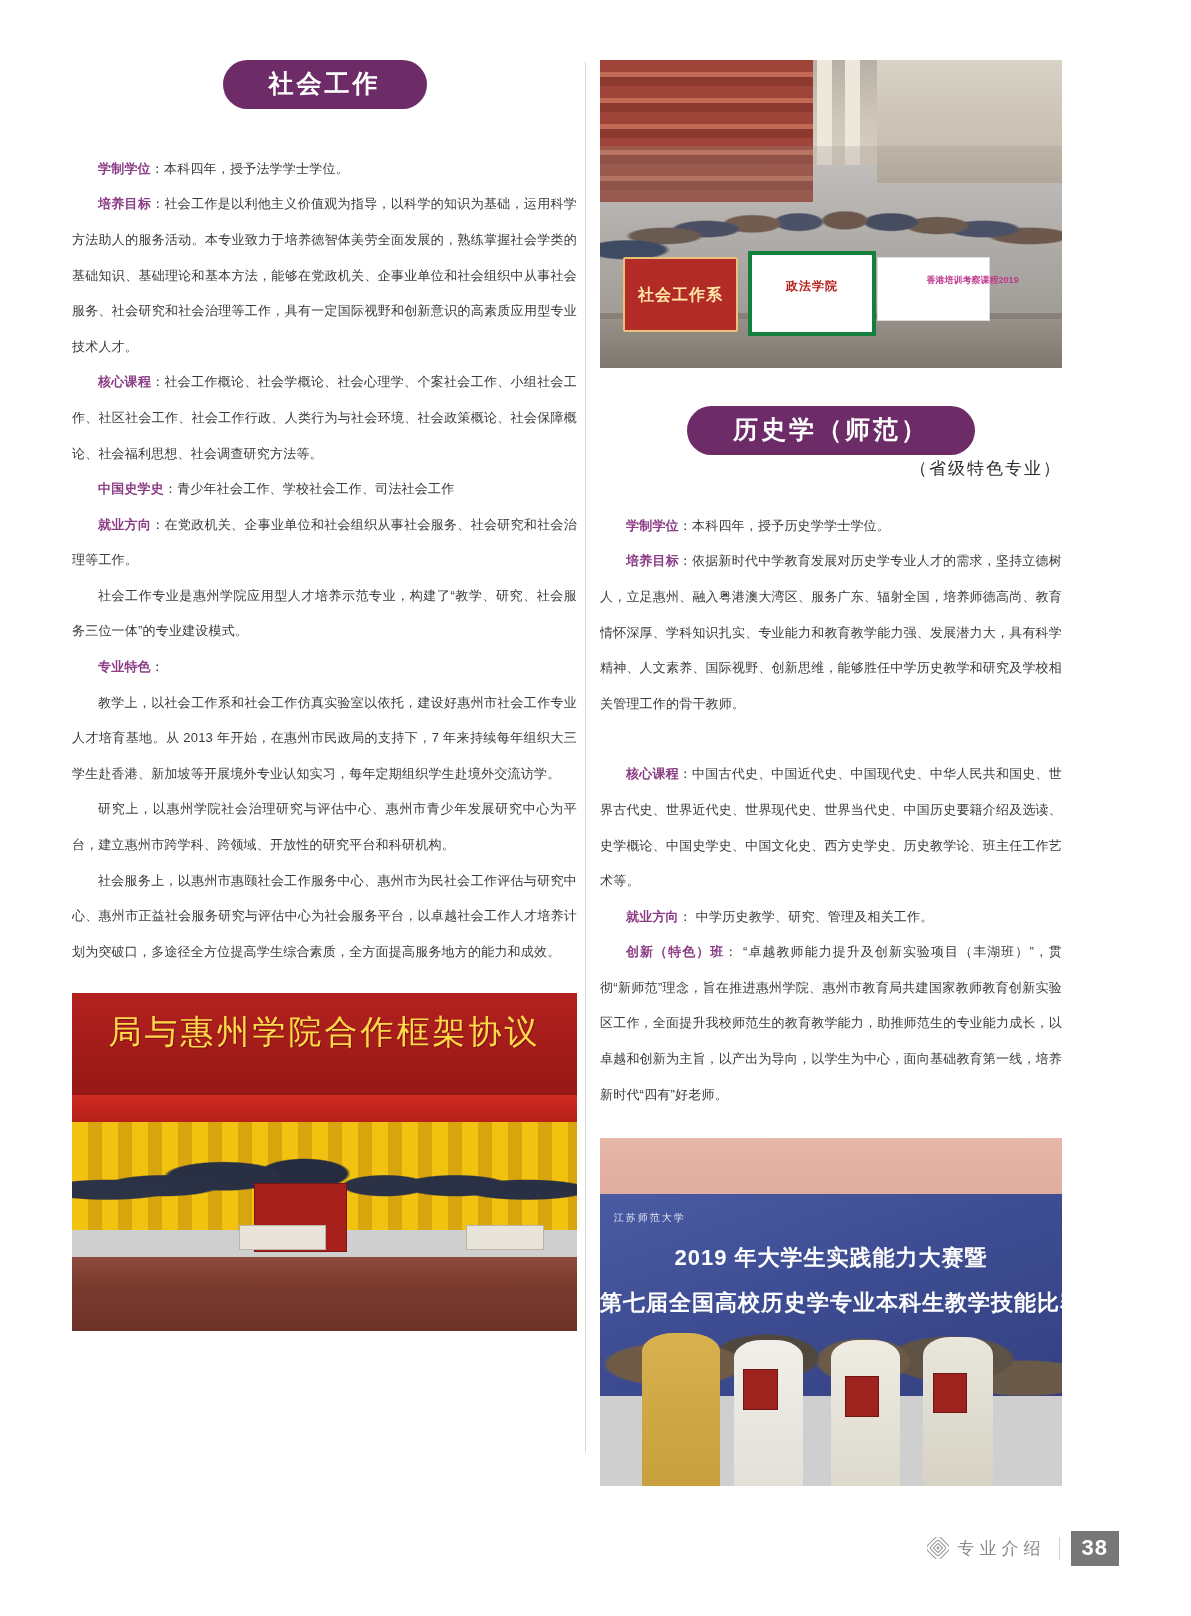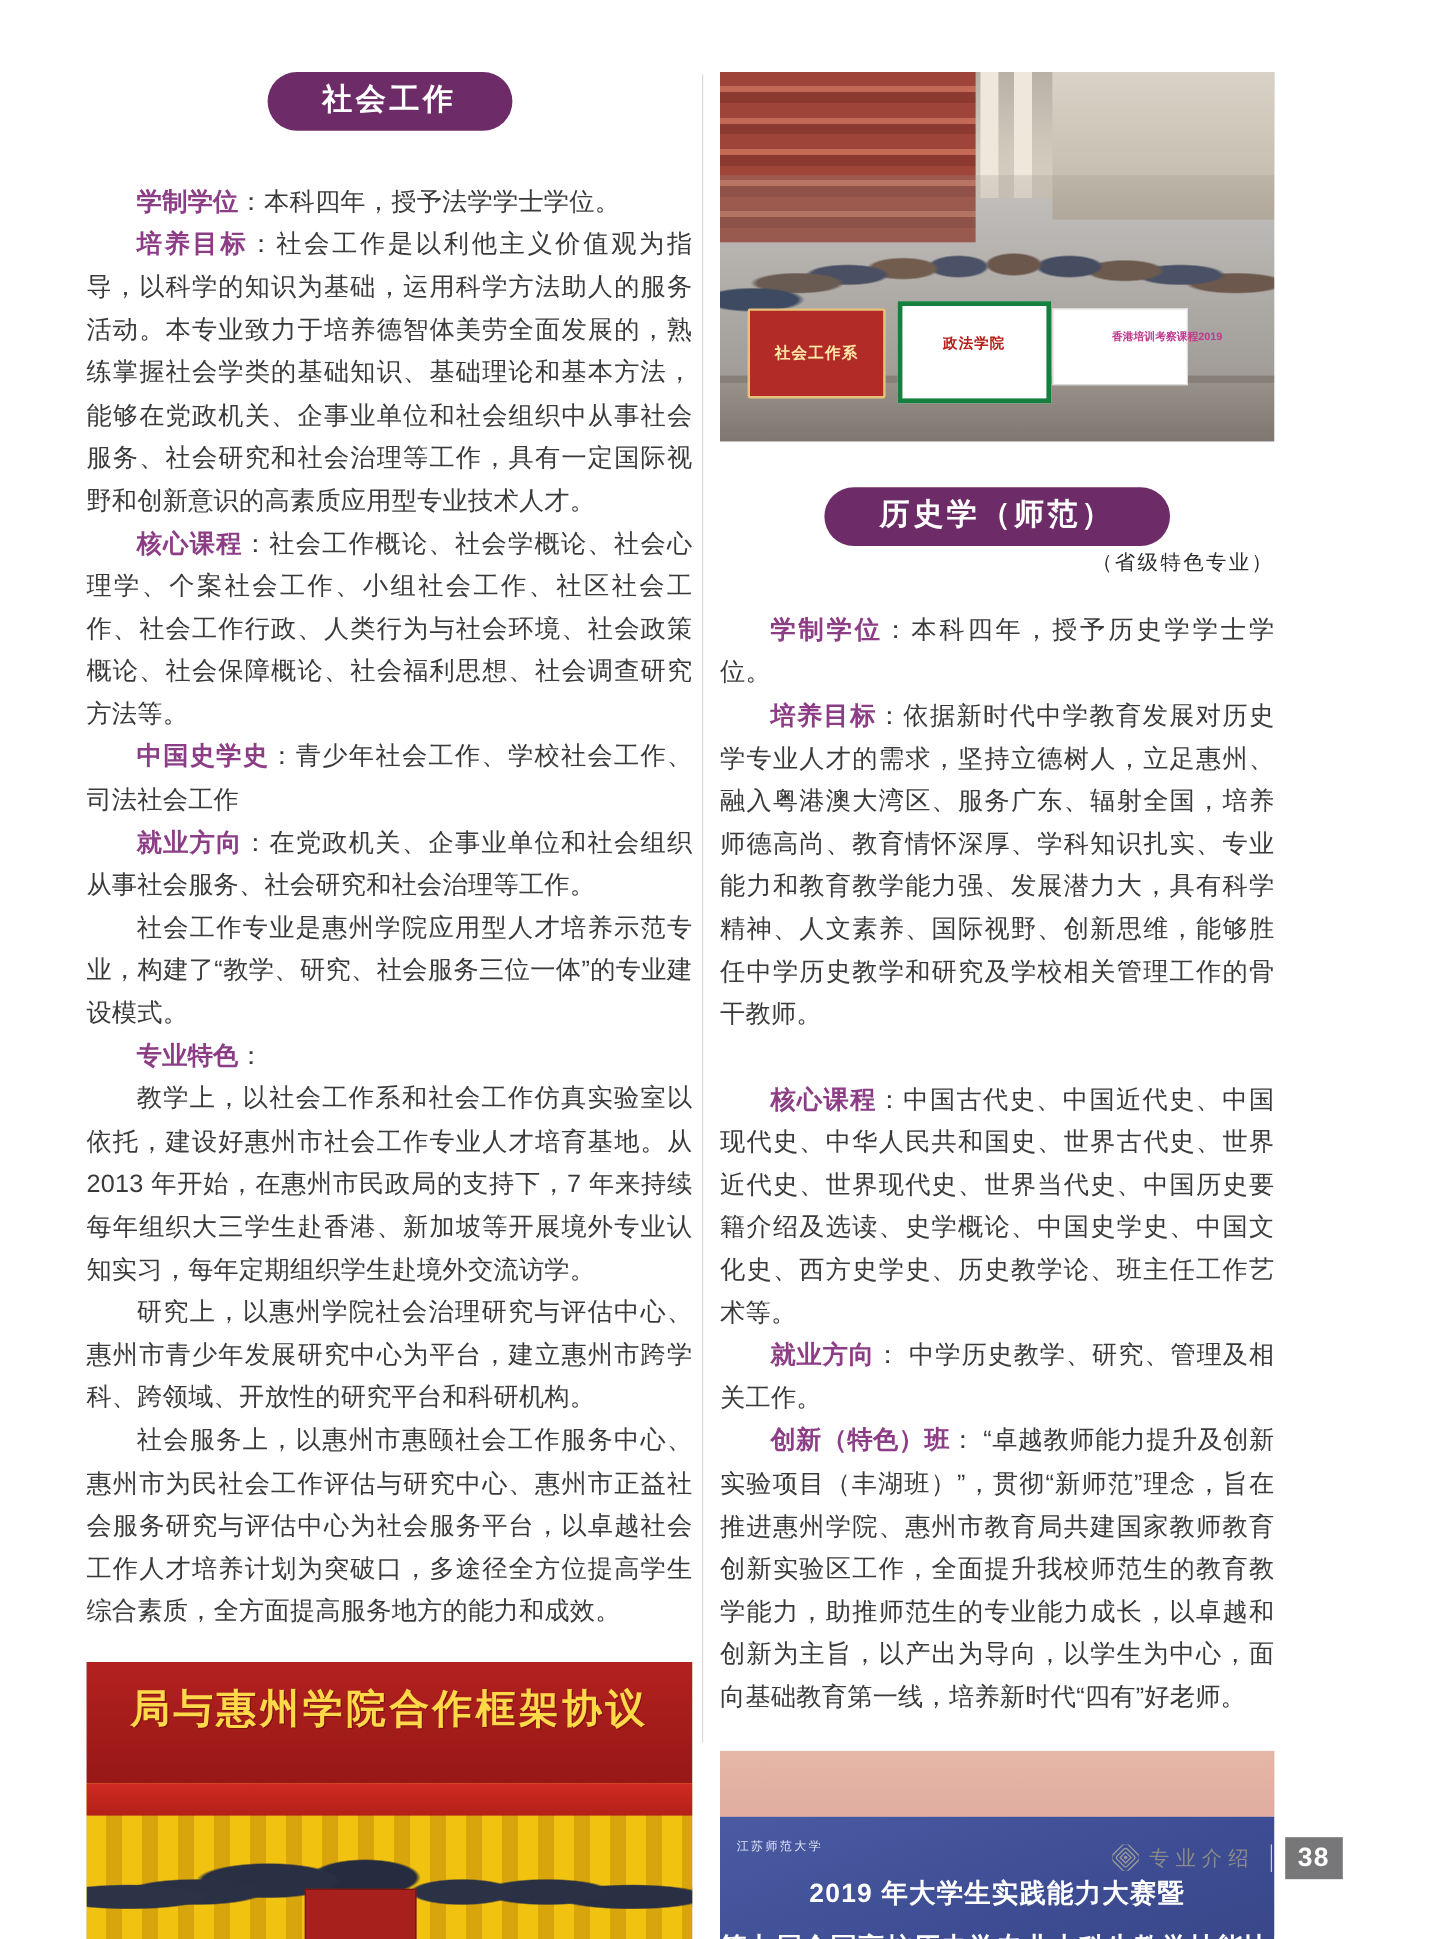--- a/index.html
+++ b/index.html
@@ -57,21 +57,21 @@
     text-align: right;
     margin-top: 2px;
     font-family: Liberation Serif, serif;
     font-size: 17px;
     color: #2b2b2b;
     letter-spacing: 2px;
   }
 
   
   .body-text {
-    font-size: 21px;
+    font-size: 13px;
     line-height: 35.6px;
     color: #3a3a3a;
     text-align: justify;
     text-justify: inter-ideograph;
     letter-spacing: 0.2px;
   }
   .para { text-indent: 2em; margin: 0; }
   .para.gap { margin-top: 35px; }
   .lbl {
     color: #8c3d86;
@@ -109,31 +109,31 @@
                 radial-gradient(ellipse at 83% 48%,#4a5065 0 6%,transparent 7%),
                 radial-gradient(ellipse at 93% 52%,#6c584c 0 6%,transparent 7%),
                 linear-gradient(180deg,rgba(160,150,140,.25),rgba(120,112,104,.55)); }
   .p1-ban1  { position:absolute; left:5%;  top:64%; width:24%; height:23%;
               background:#b32b27; border:2px solid #e8c27a; border-radius:2px; }
   .p1-ban2  { position:absolute; left:32%; top:62%; width:26%; height:25%;
               background:#ffffff; border:4px solid #15803d; }
   .p1-ban3  { position:absolute; left:60%; top:64%; width:24%; height:20%;
               background:#ffffff; border:1px solid #dcdcdc; }
   .p1-bt1 { position:absolute; left:0; top:36%; width:100%; text-align:center;
-            color:#ffe9a8; font-size:13px; font-weight:bold; letter-spacing:1px; }
+            color:#ffe9a8; font-size:16px; font-weight:bold; letter-spacing:1px; }
   .p1-bt2 { position:absolute; left:0; top:30%; width:100%; text-align:center;
             color:#b5201b; font-size:12px; font-weight:bold; letter-spacing:1px; }
   .p1-bt3 { position:absolute; left:0; top:26%; width:100%; text-align:center;
             color:#c0398e; font-size:9px; font-weight:bold;padding-left:39px; }
 
   
   .p2-banner{ position:absolute; left:0; top:0; width:100%; height:30%;
               background:linear-gradient(180deg,#b3211f,#961816); }
   .p2-btext { position:absolute; left:0; top:5%; width:100%; text-align:center;
-              color:#ffd94a; font-size:33px; font-weight:bold; letter-spacing:3px;
+              color:#ffd94a; font-size:33px; font-weight:normal; letter-spacing:3px;
               text-shadow:1px 1px 0 #7d1211; white-space:nowrap; }
   .p2-curtain{position:absolute; left:0; top:30%; width:100%; height:40%;
               background:repeating-linear-gradient(90deg,#f2c211 0px,#f2c211 16px,#d8a50c 16px,#d8a50c 30px); }
   .p2-wall  { position:absolute; left:0; top:30%; width:100%; height:8%;
               background:linear-gradient(180deg,#cf2a22,#b42019); }
   .p2-people{ position:absolute; left:0; top:40%; width:100%; height:40%;
               background:
                 radial-gradient(ellipse at 7% 45%,#2c3347 0 9%,transparent 10%),
                 radial-gradient(ellipse at 18% 42%,#2b3145 0 9%,transparent 10%),
                 radial-gradient(ellipse at 30% 35%,#2a3044 0 11%,transparent 12%),

